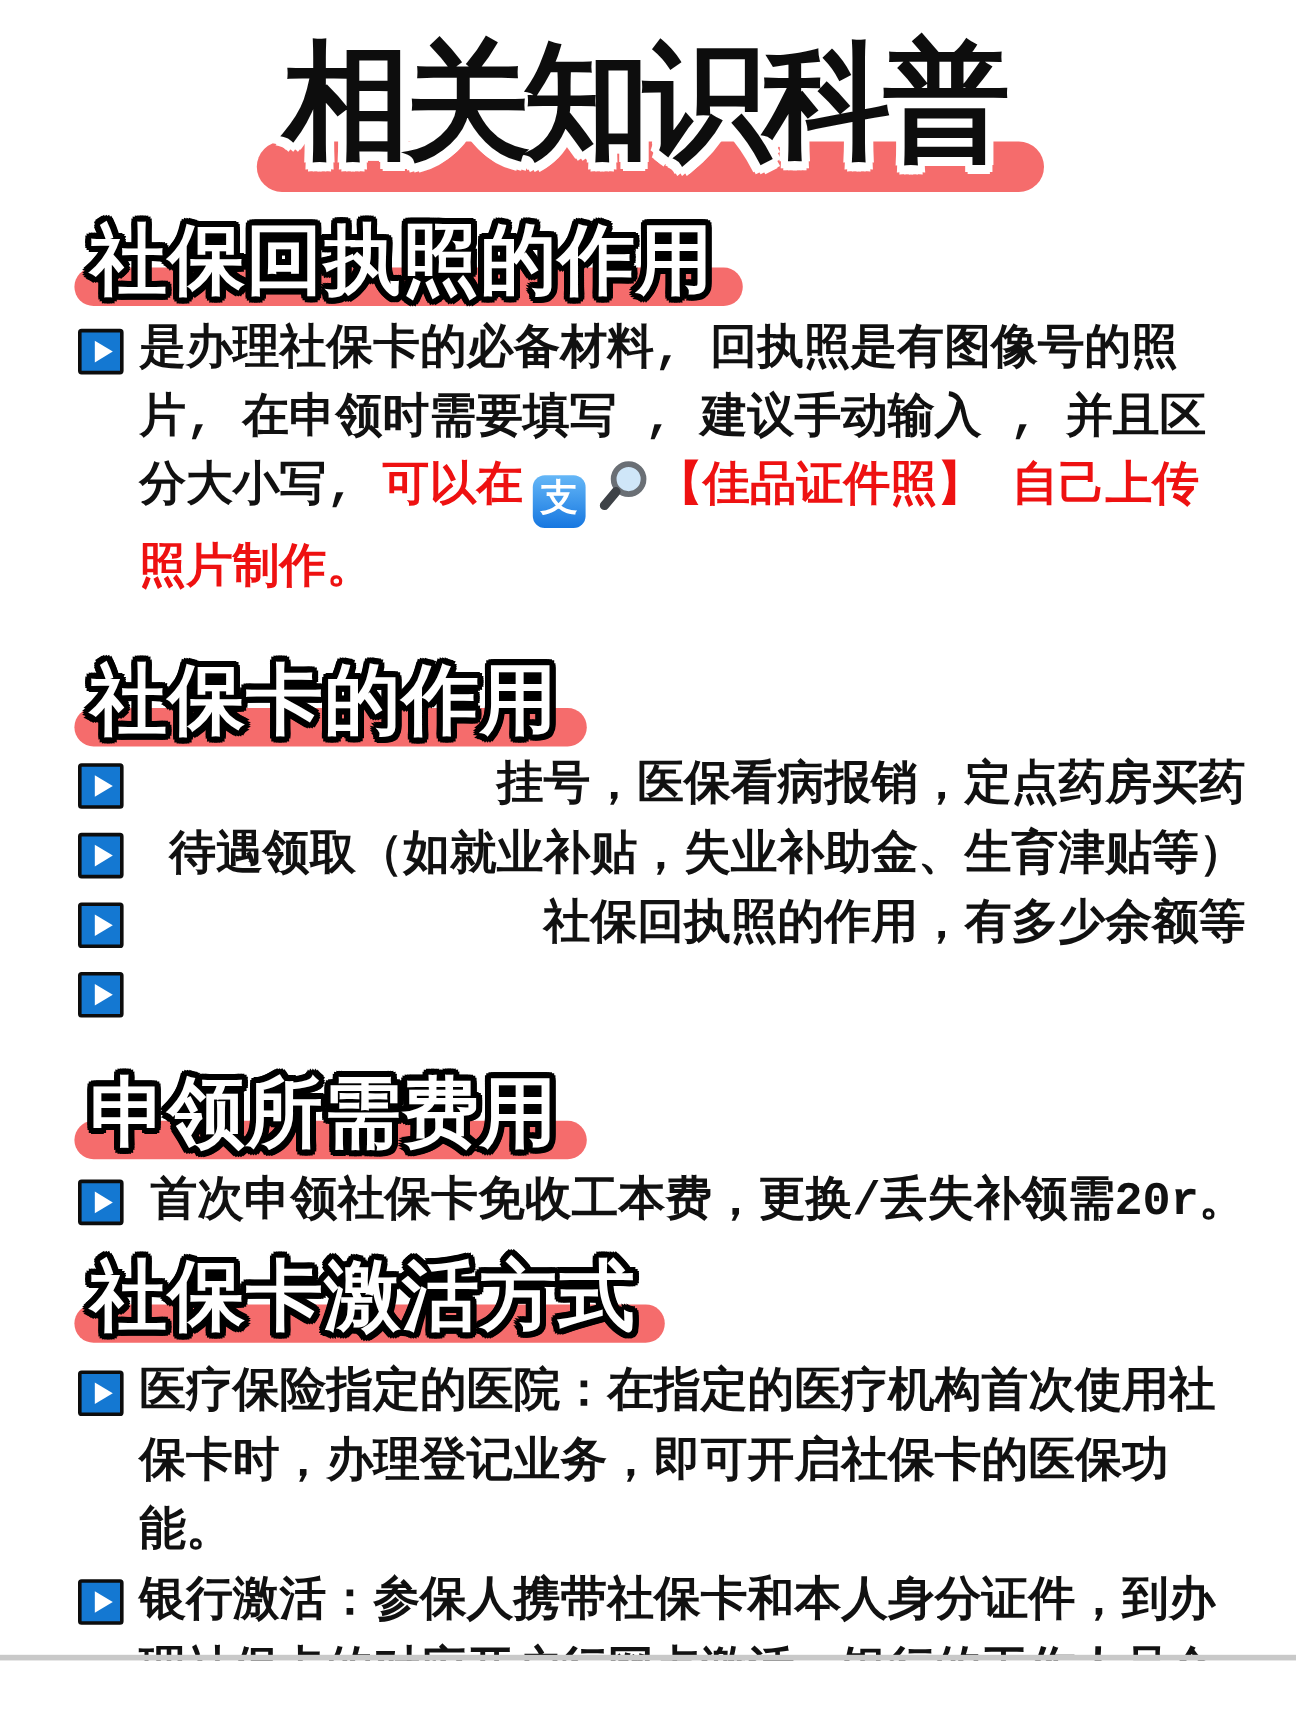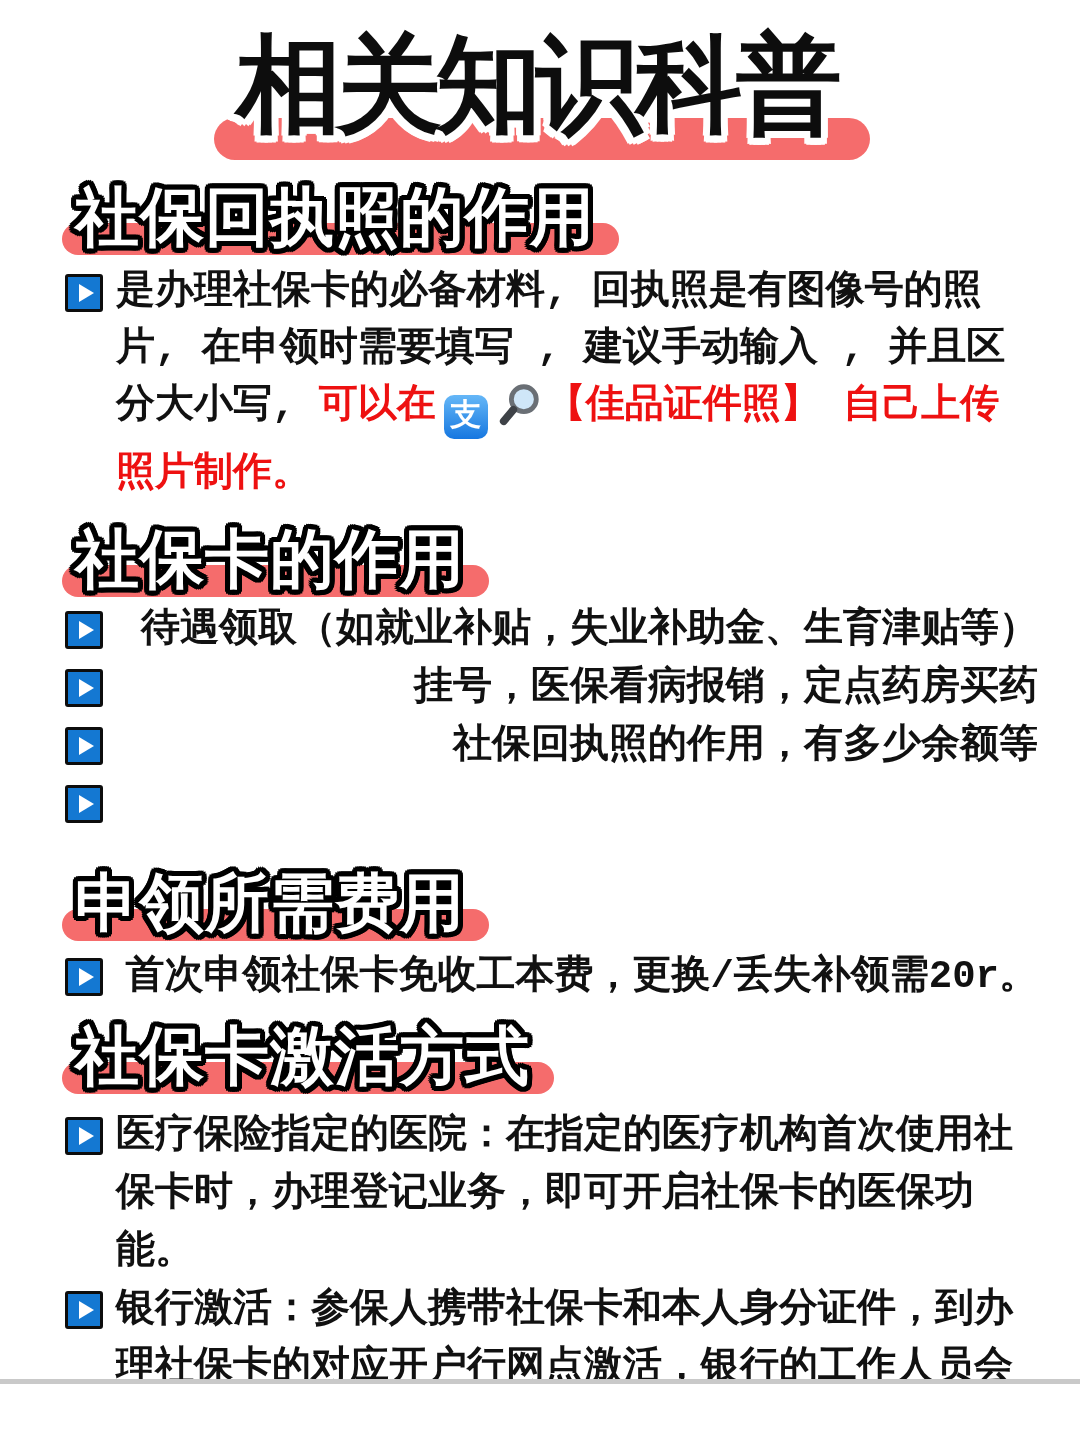--- a/index.html
+++ b/index.html
@@ -125,21 +125,21 @@
   }
   .mag {
     display:inline-block;
     vertical-align:-11px;
     margin:0 4px;
   }
 
   
   .mt-sec1   { margin-top:45px; }
   .mt-para   { margin-top:11px; }
-  .mt-sec2   { margin-top:30px; }
+  .mt-sec2   { margin-top:55px; }
   .mt-list2  { margin-top:6px; }
   .mt-sec3   { margin-top:54px; }
   .mt-list3  { margin-top:9px; }
   .mt-sec4   { margin-top:24px; }
   .mt-list4  { margin-top:15px; }
 
   .bottom-strip {
     position:absolute;
     left:0; bottom:0;
     width:100%; height:5px;
@@ -176,27 +176,27 @@
   <div class="sec-header mt-sec2">
     <div class="sec-bar"></div>
     <span class="sec-text">社保卡的作用</span>
   </div>
 
   <ul class="bullets mt-list2">
     <li class="row">
       <span class="play">
           <span class="tri"></span>
         </span>
+      <span class="row-text">挂号，医保看病报销，定点药房买药</span>
+    </li>
+    <li class="row">
+      <span class="play">
+          <span class="tri"></span>
+        </span>
       <span class="row-text">待遇领取（如就业补贴，失业补助金、生育津贴等）</span>
-    </li>
-    <li class="row">
-      <span class="play">
-          <span class="tri"></span>
-        </span>
-      <span class="row-text">挂号，医保看病报销，定点药房买药</span>
     </li>
     <li class="row">
       <span class="play">
           <span class="tri"></span>
         </span>
       <span class="row-text">社保回执照的作用，有多少余额等</span>
     </li>
     <li class="row">
       <span class="play">
           <span class="tri"></span>

